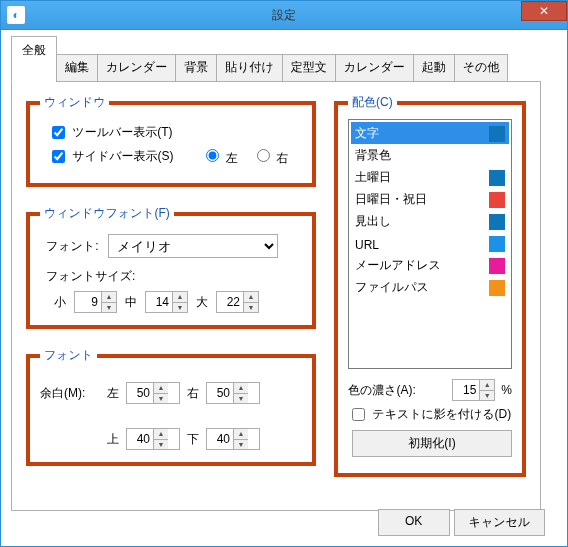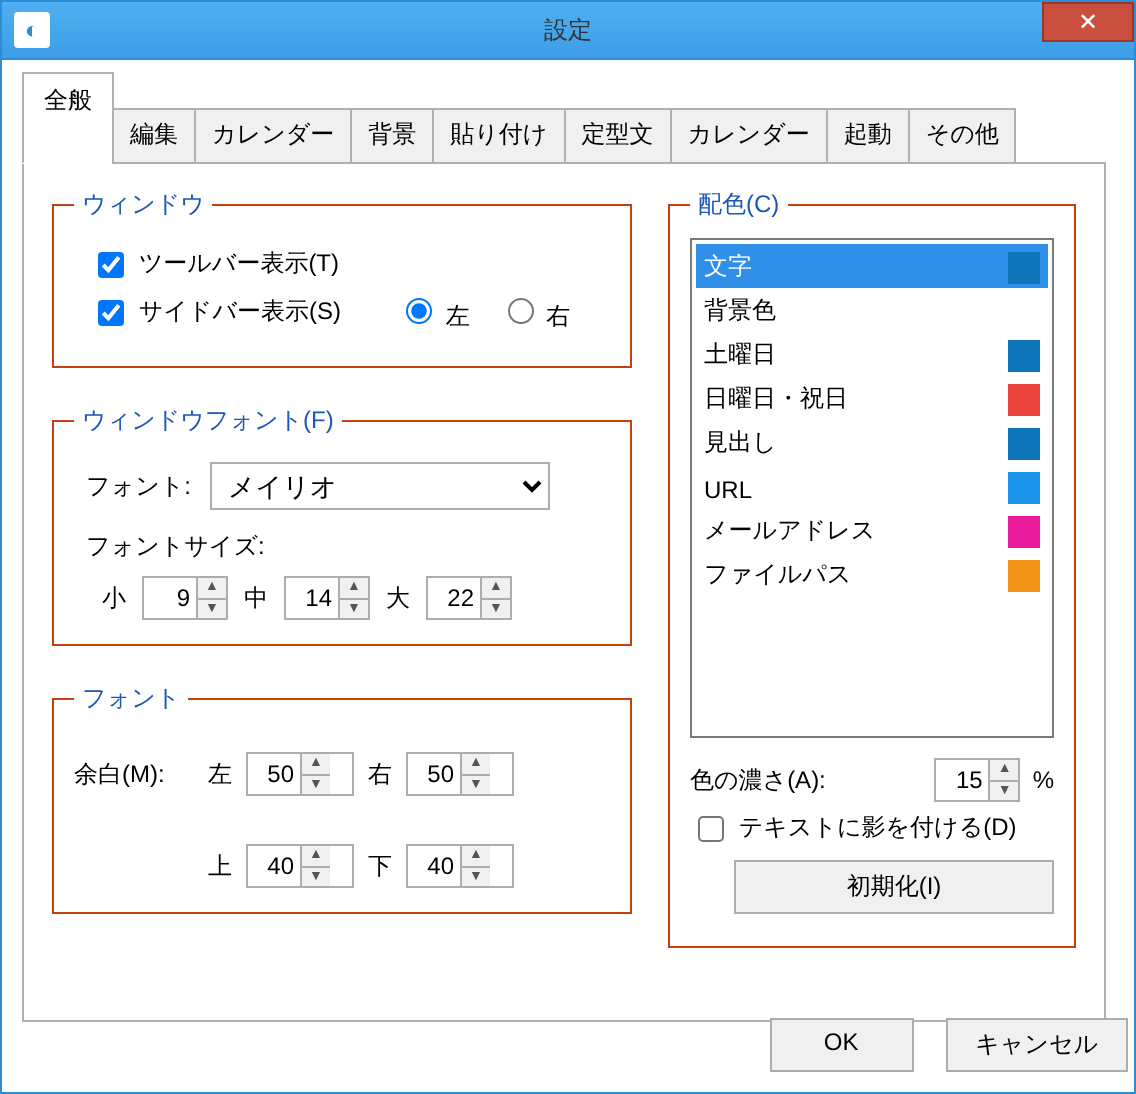--- a/index.html
+++ b/index.html
@@ -42,21 +42,21 @@
     display: flex; align-items: center; justify-content: center;
     color: #fff;
     margin-right: 0;
     margin-top: -9px;
   }
   .body {
     border: 1px solid #2d8ed8;
     border-top: none;
     height: 517px;
     background: #fff;
-    padding: 8px 14px 10px 10px;
+    padding: 8px 26px 10px 10px;
     position: relative;
   }
   .tabs {
     display: flex;
     margin-bottom: -1px;
     position: relative;
     z-index: 1;
   }
   .tab {
     padding: 4px 8px 5px 8px;
@@ -76,21 +76,21 @@
     border: 1px solid #b0b0b0;
     background: #fff;
     height: 430px;
     padding: 12px 14px;
     display: flex;
     gap: 18px;
   }
   .col-left { width: 290px; }
   .col-right { flex: 1; }
   fieldset {
-    border: 1px solid #c2410c;
+    border: 4px solid #c2410c;
     margin: 0 0 18px 0;
     padding: 8px 10px 12px 10px;
   }
   legend {
     padding: 0 4px;
     color: #1a57b8;
   }
   .row { display: flex; align-items: center; margin: 4px 0; }
   .chkrow { margin-left: 8px; }
   input[type=checkbox] { margin-right: 4px; vertical-align: middle; }
@@ -171,22 +171,22 @@
     border: 1px solid #adadad;
     background: #f0f0f0;
     padding: 4px 14px;
     cursor: pointer;
     min-width: 72px;
     text-align: center;
   }
   .btn.wide { width: 160px; }
   .footer {
     position: absolute;
-    bottom: 10px; right: 3px;
-    display: flex; gap: 16px;
+    bottom: 10px; right: 22px;
+    display: flex; gap: 4px;
   }
 </style>
 </head>
 <body>
 
 <div class="titlebar">
   <div class="appicon">◐</div>
   <div class="title">設定</div>
   <div class="close">
     <span>✕</span>

